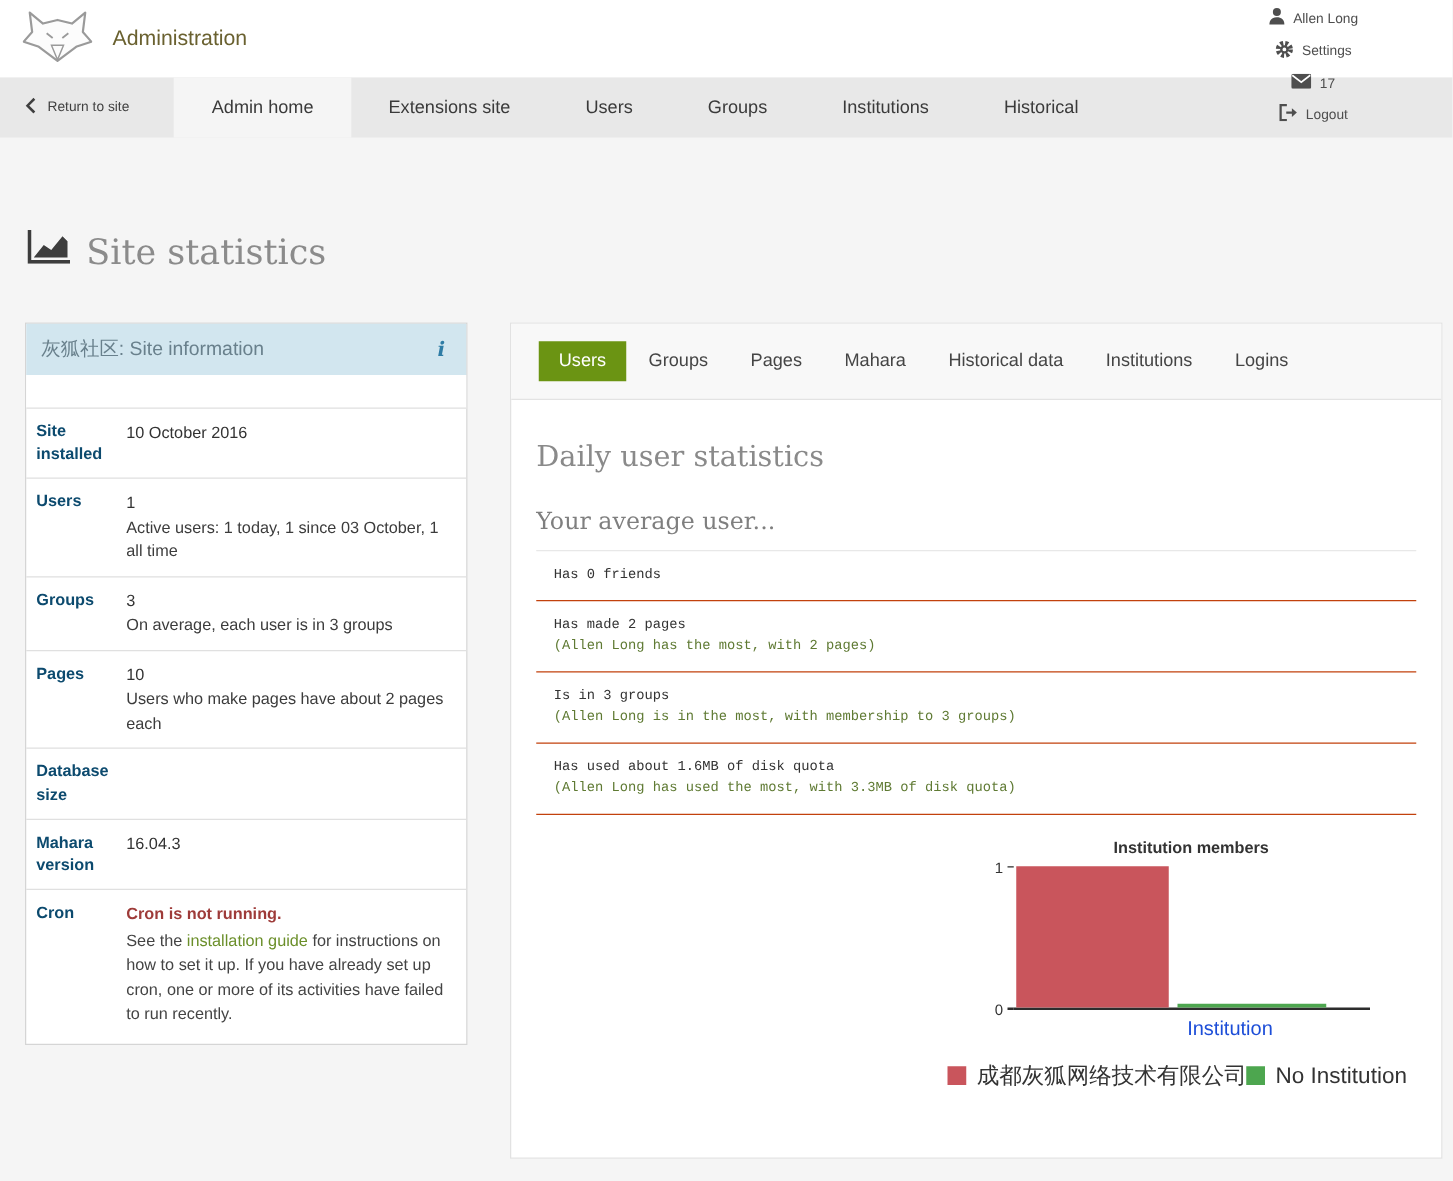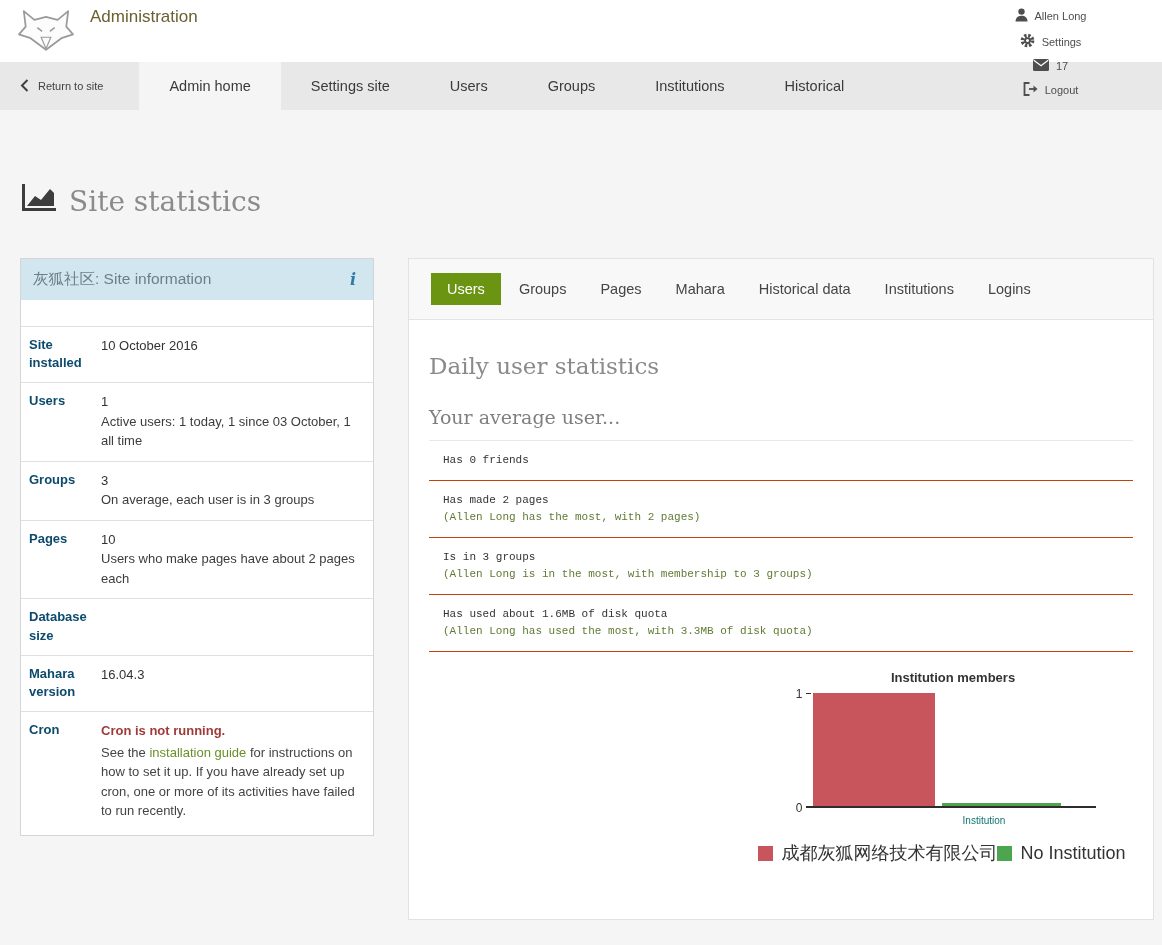--- a/index.html
+++ b/index.html
@@ -13,21 +13,21 @@
   a { text-decoration: none; }
 
   
   .topbar {
     height: 62px;
     background: #fff;
     display: flex;
     align-items: center;
     padding: 0 18px;
   }
-  .brand { display: flex; align-items: flex-start; gap: 16px; }
+  .brand { display: flex; align-items: center; gap: 16px; }
   .brand-title { color: #6a6130; font-size: 17px; cursor: pointer; }
   .topbar-right { margin-left: auto; display: flex; align-items: center; gap: 9px; flex-direction: column; }
   .search-input {
     width: 185px; height: 35px;
     border: 1px solid #c9c9c9; border-radius: 2px;
     padding: 0 10px; font-size: 14px; color: #333;
     font-family: "Liberation Sans", sans-serif;
     margin-right: 2px;
   }
   .search-input::placeholder { color: #8f8f8f; }
@@ -169,21 +169,21 @@
   }
   .plot::after {
     content: ""; position: absolute; left: -5px; bottom: -2px;
     width: 5px; height: 2px; background: #2d2d2d;
   }
   .bar { position: absolute; bottom: 0; }
   .bar-0 { left: 2px; width: 43%; }
   .bar-1 { left: 46%; width: 42%; min-height: 3px; }
   .x-label {
     width: 285px; margin: 7px 0 0 auto; padding-right: 13px;
-    text-align: center; font-size: 10px; color: #0f766e;
+    text-align: center; font-size: 16px; color: #1d4ed8;
   }
   .legend {
     margin-top: 15px;
     display: flex; justify-content: center; 
     font-size: 18px; color: #333;
   }
   .legend-item { display: flex; align-items: center; gap: 8px; }
   .swatch { width: 15px; height: 15px; display: inline-block; }
 </style>
 </head>
@@ -247,21 +247,21 @@
   <a class="return-link">
     <span>
       <svg width="9" height="13" viewBox="0 0 9 13">
         <path d="M7.5 1 L2 6.5 L7.5 12" fill="none" stroke="#3f3f3f" stroke-width="2"></path>
       </svg>
     </span>
     <span>Return to site</span>
   </a>
   <ul class="nav-tabs">
     <li class="nav-item active">Admin home</li>
-    <li class="nav-item">Settings site</li>
+    <li class="nav-item">Extensions site</li>
     <li class="nav-item">Users</li>
     <li class="nav-item">Groups</li>
     <li class="nav-item">Institutions</li>
     <li class="nav-item">Historical</li>
   </ul>
 </nav>
 
 <main>
   <h1 class="page-title">
     <span>

